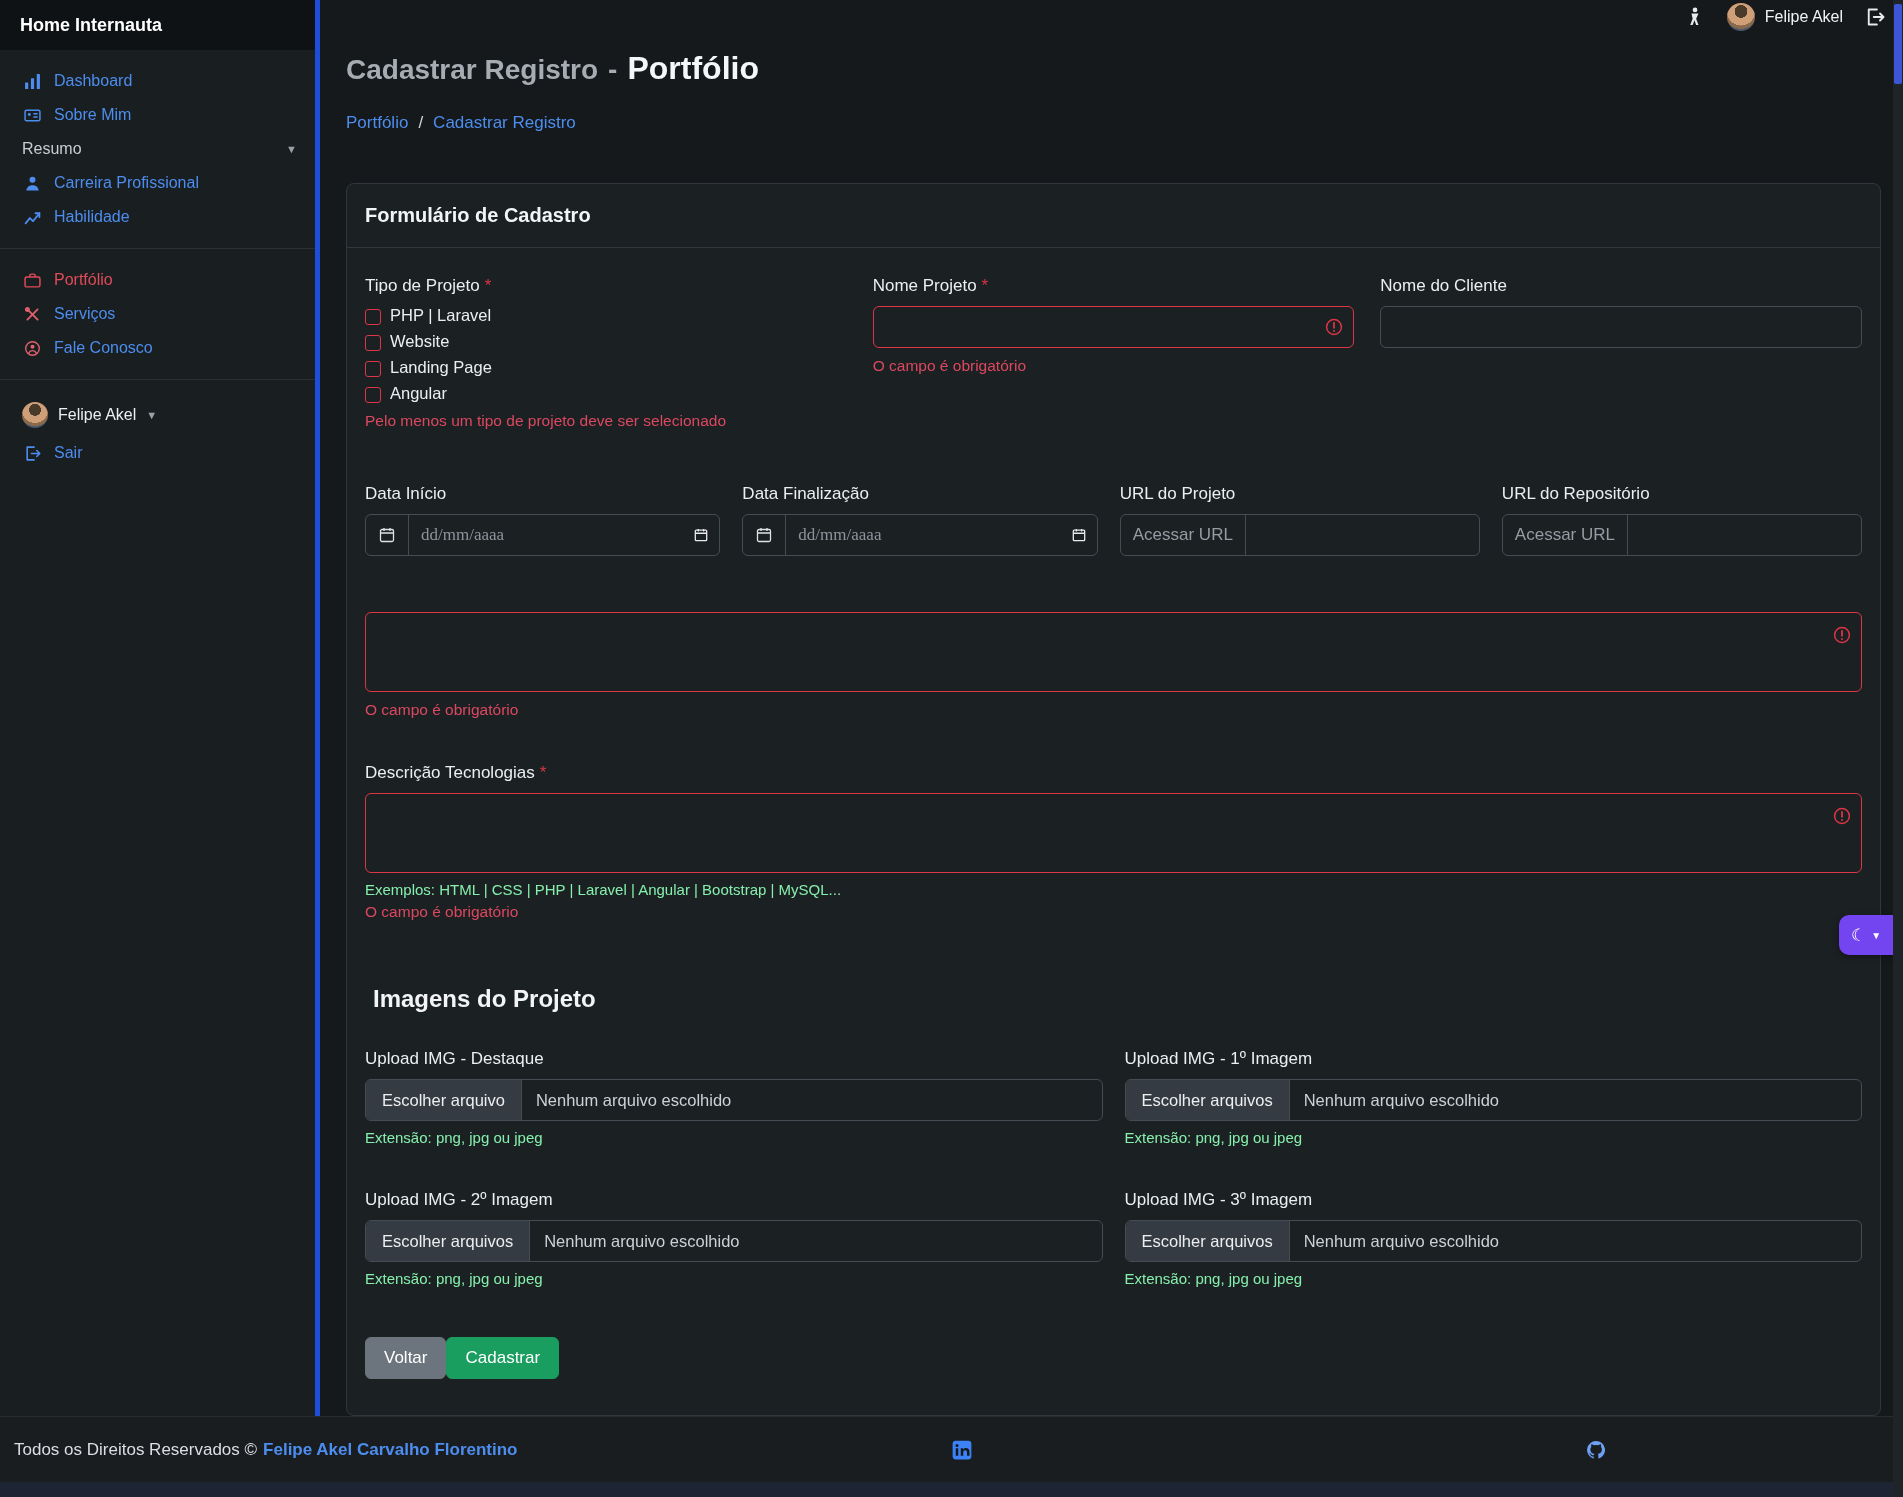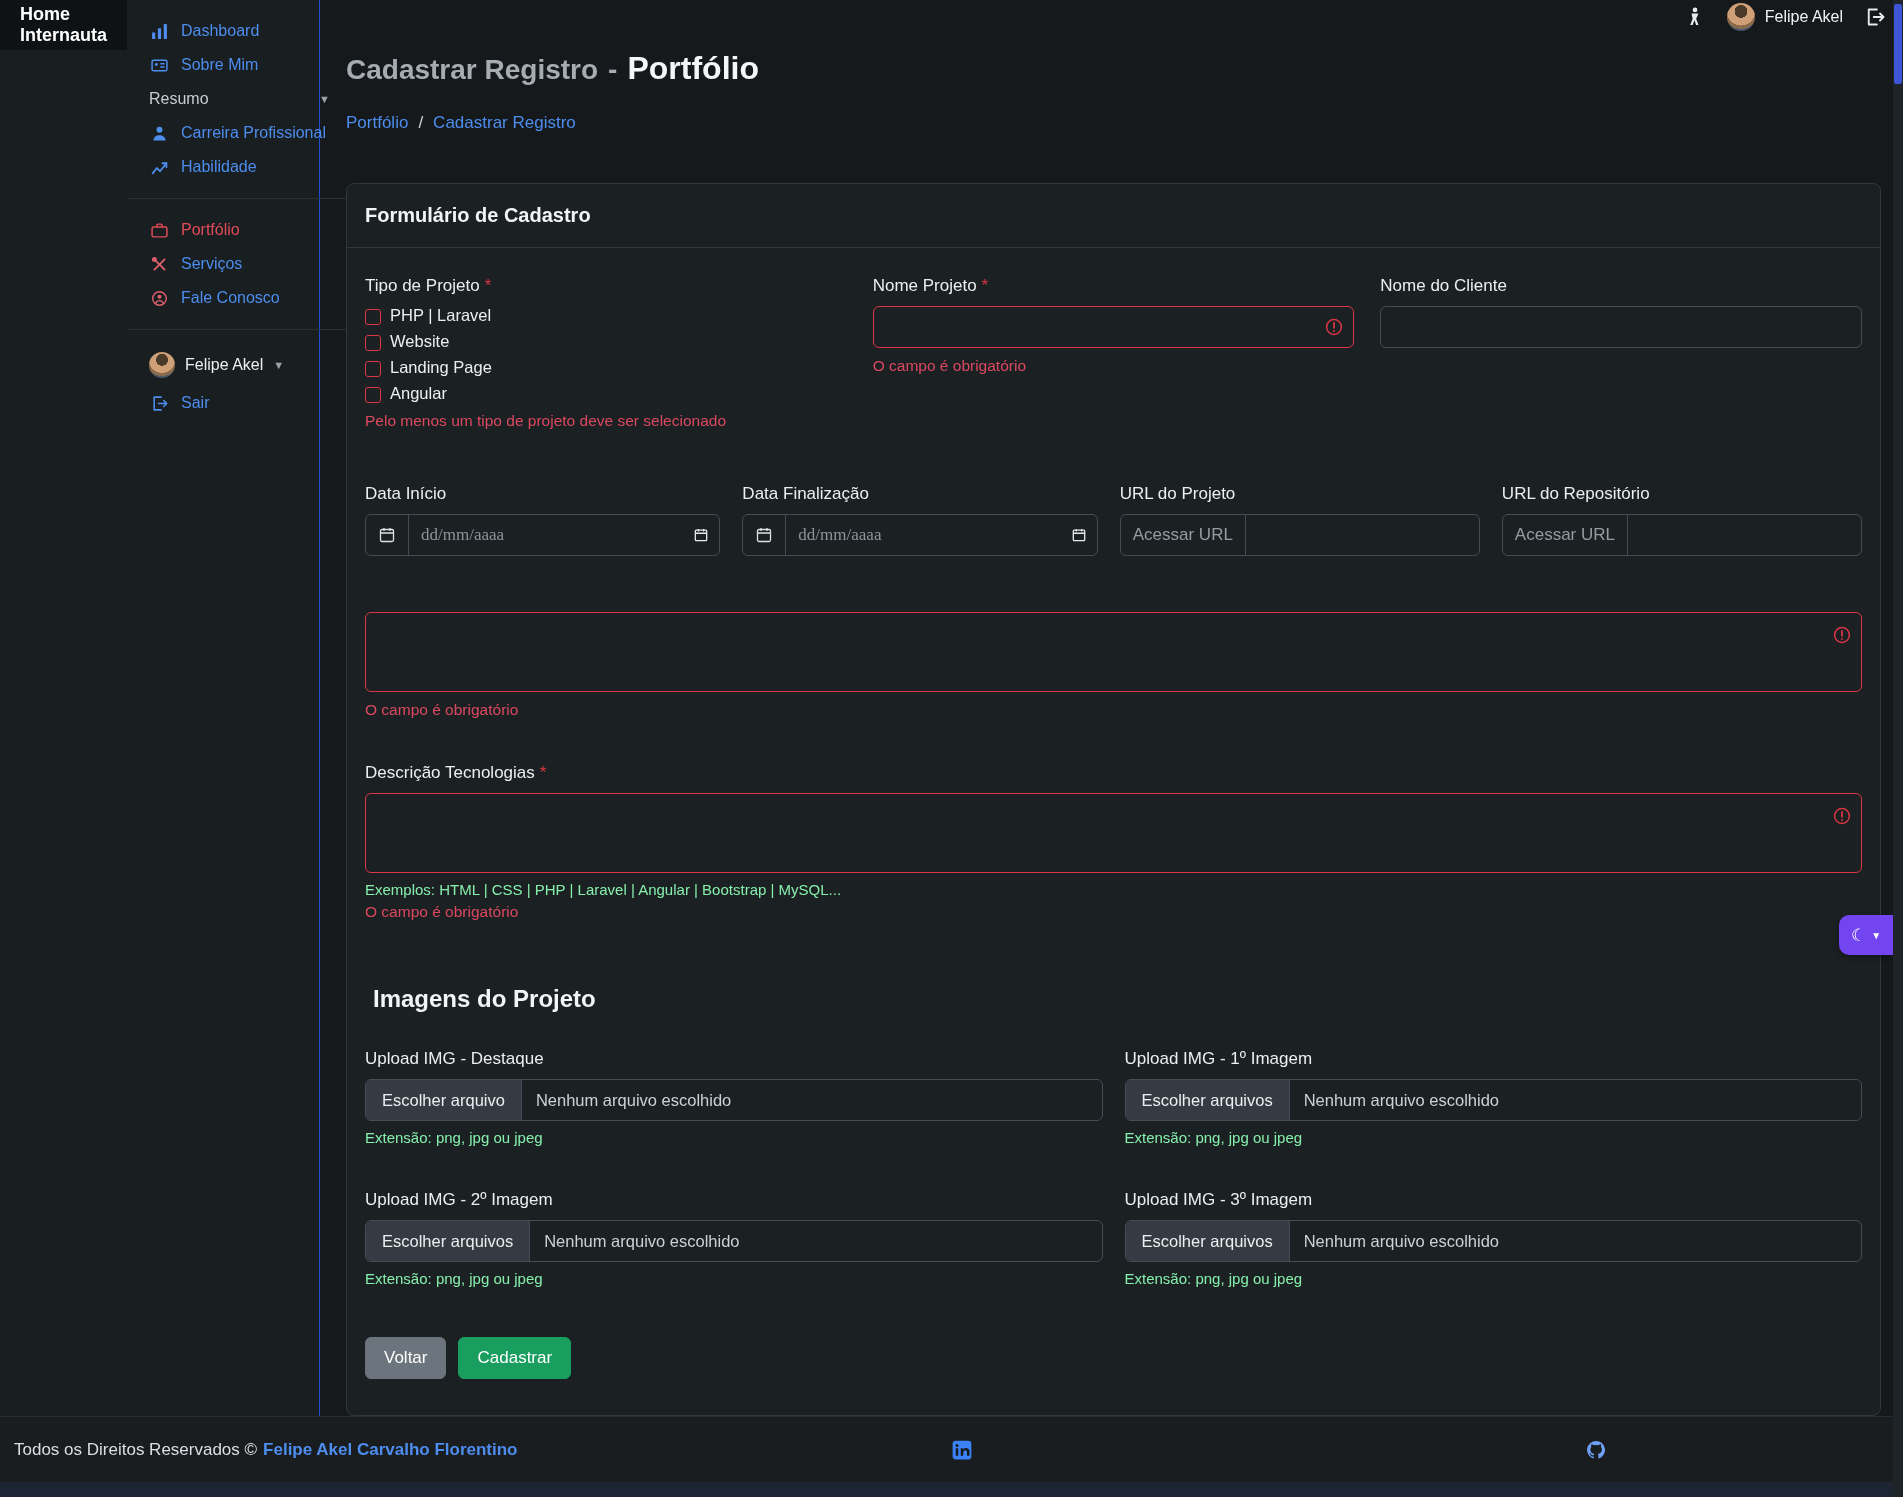--- a/index.html
+++ b/index.html
@@ -3,21 +3,21 @@
 <meta charset="utf-8">
 <style>
   *{box-sizing:border-box;margin:0;padding:0}
   html,body{width:1903px;height:1497px}
   body{font-family:"Liberation Sans",sans-serif;background:#15191c;color:#e4e7ea;overflow:hidden;position:relative}
   a{text-decoration:none}
 
   .app{display:flex;width:100%;height:1416px}
 
   
-  .sidebar{width:320px;flex:0 0 320px;background:#191e21;border-right:1px solid #1d4ed8;display:flex;flex-direction:row}
+  .sidebar{width:320px;flex:0 0 320px;background:#191e21;border-right:5px solid #1d4ed8;display:flex;flex-direction:column}
   .brand{height:50px;display:flex;align-items:center;padding:0 20px;background:#0f1214;color:#ffffff;font-size:18px;font-weight:600;cursor:pointer}
   .nav{padding:14px 0}
   .nav-item{display:flex;align-items:center;gap:12px;padding:8px 22px;font-size:16px;color:#4d8dee;cursor:pointer}
   .nav-item .lbl{white-space:nowrap}
   .nav-item.head{color:#c8cdd2;justify-content:space-between;padding-right:18px}
   .nav-item.active .lbl{color:#e04b58}
   .nav-item.user{color:#eceeef;gap:10px}
   .caret{font-size:11px;color:#9aa1a7}
   .divider{border:none;border-top:1px solid #2a3034;margin:14px 0}
   .avatar{width:28px;height:28px;border-radius:50%;flex:0 0 28px;
@@ -72,21 +72,21 @@
 
   .ta-block{margin-bottom:44px}
   .hint{color:#86efac;font-size:15px;margin-top:8px}
 
   .imgs-title{font-size:24px;font-weight:700;color:#f2f4f6;margin:64px 0 36px 8px}
   .uploads{display:grid;grid-template-columns:repeat(2,1fr);column-gap:22px;row-gap:44px}
   .file{display:flex;height:42px;border:1px solid #454d54;border-radius:6px;overflow:hidden;cursor:pointer;background:#1b2023}
   .fbtn{display:flex;align-items:center;padding:16px 16px;background:#343b42;border-right:1px solid #454d54;color:#eceef0;font-size:16.5px;white-space:nowrap}
   .ftext{display:flex;align-items:center;padding:0 14px;color:#ccd1d6;font-size:16.5px}
 
-  .btn-row{display:flex;gap:12px;margin-top:50px}
+  .btn-row{display:flex;margin-top:50px}
   .btn{height:42px;padding:0 18px;border-radius:6px;border:1px solid transparent;font-size:17px;font-family:inherit;color:#fff;cursor:pointer}
   .btn.secondary{background:#6c757d;border-color:#6c757d}
   .btn.success{background:#199e60;border-color:#199e60}
 
   
   .footer{height:66px;background:#191d20;border-top:1px solid #272c30;display:flex;align-items:center;padding:0 14px;position:relative;font-size:17px;color:#dbdfe3}
   .footer .author{color:#4d8dee;font-weight:700;margin-left:6px;cursor:pointer}
   .social{position:absolute;top:50%;transform:translateY(-50%);cursor:pointer;display:flex}
   .social.linkedin{left:952px}
   .social.github{left:1586px}

